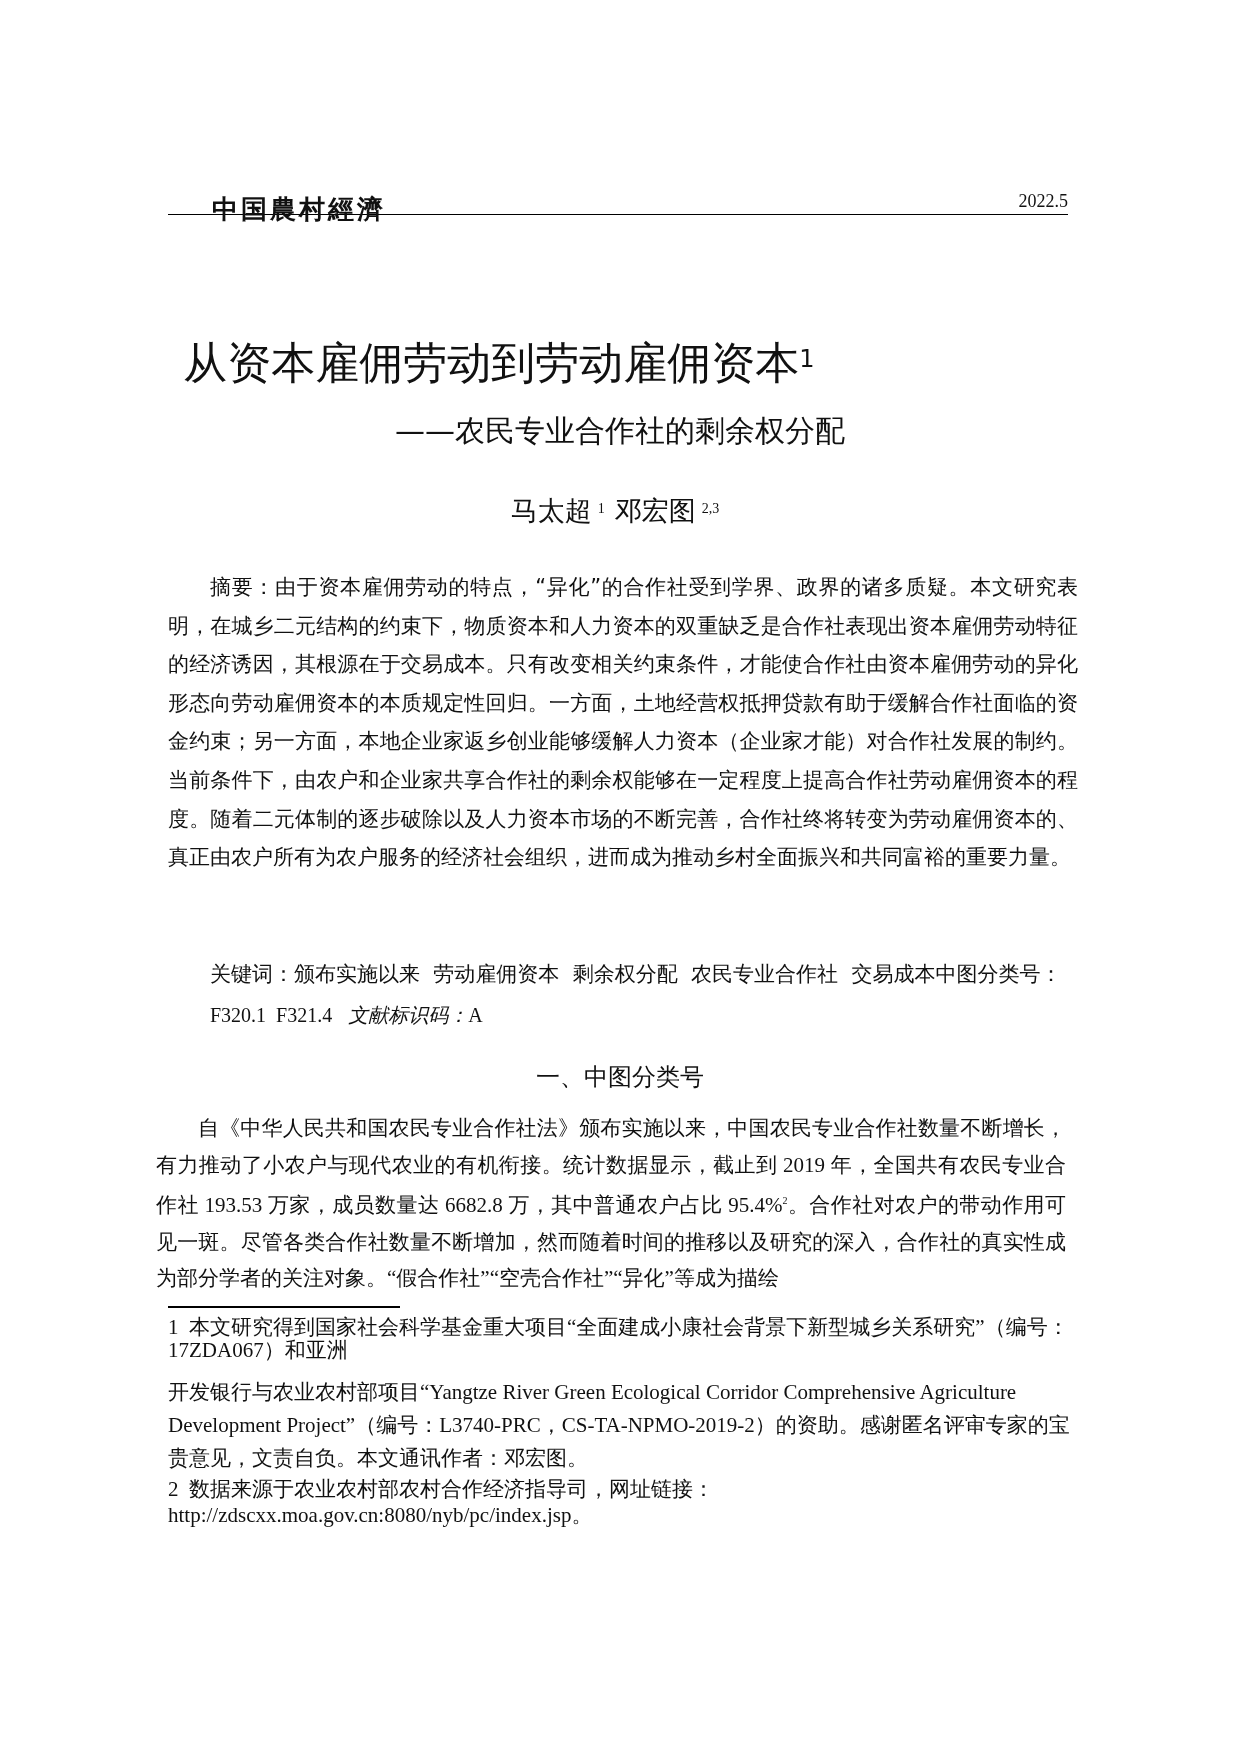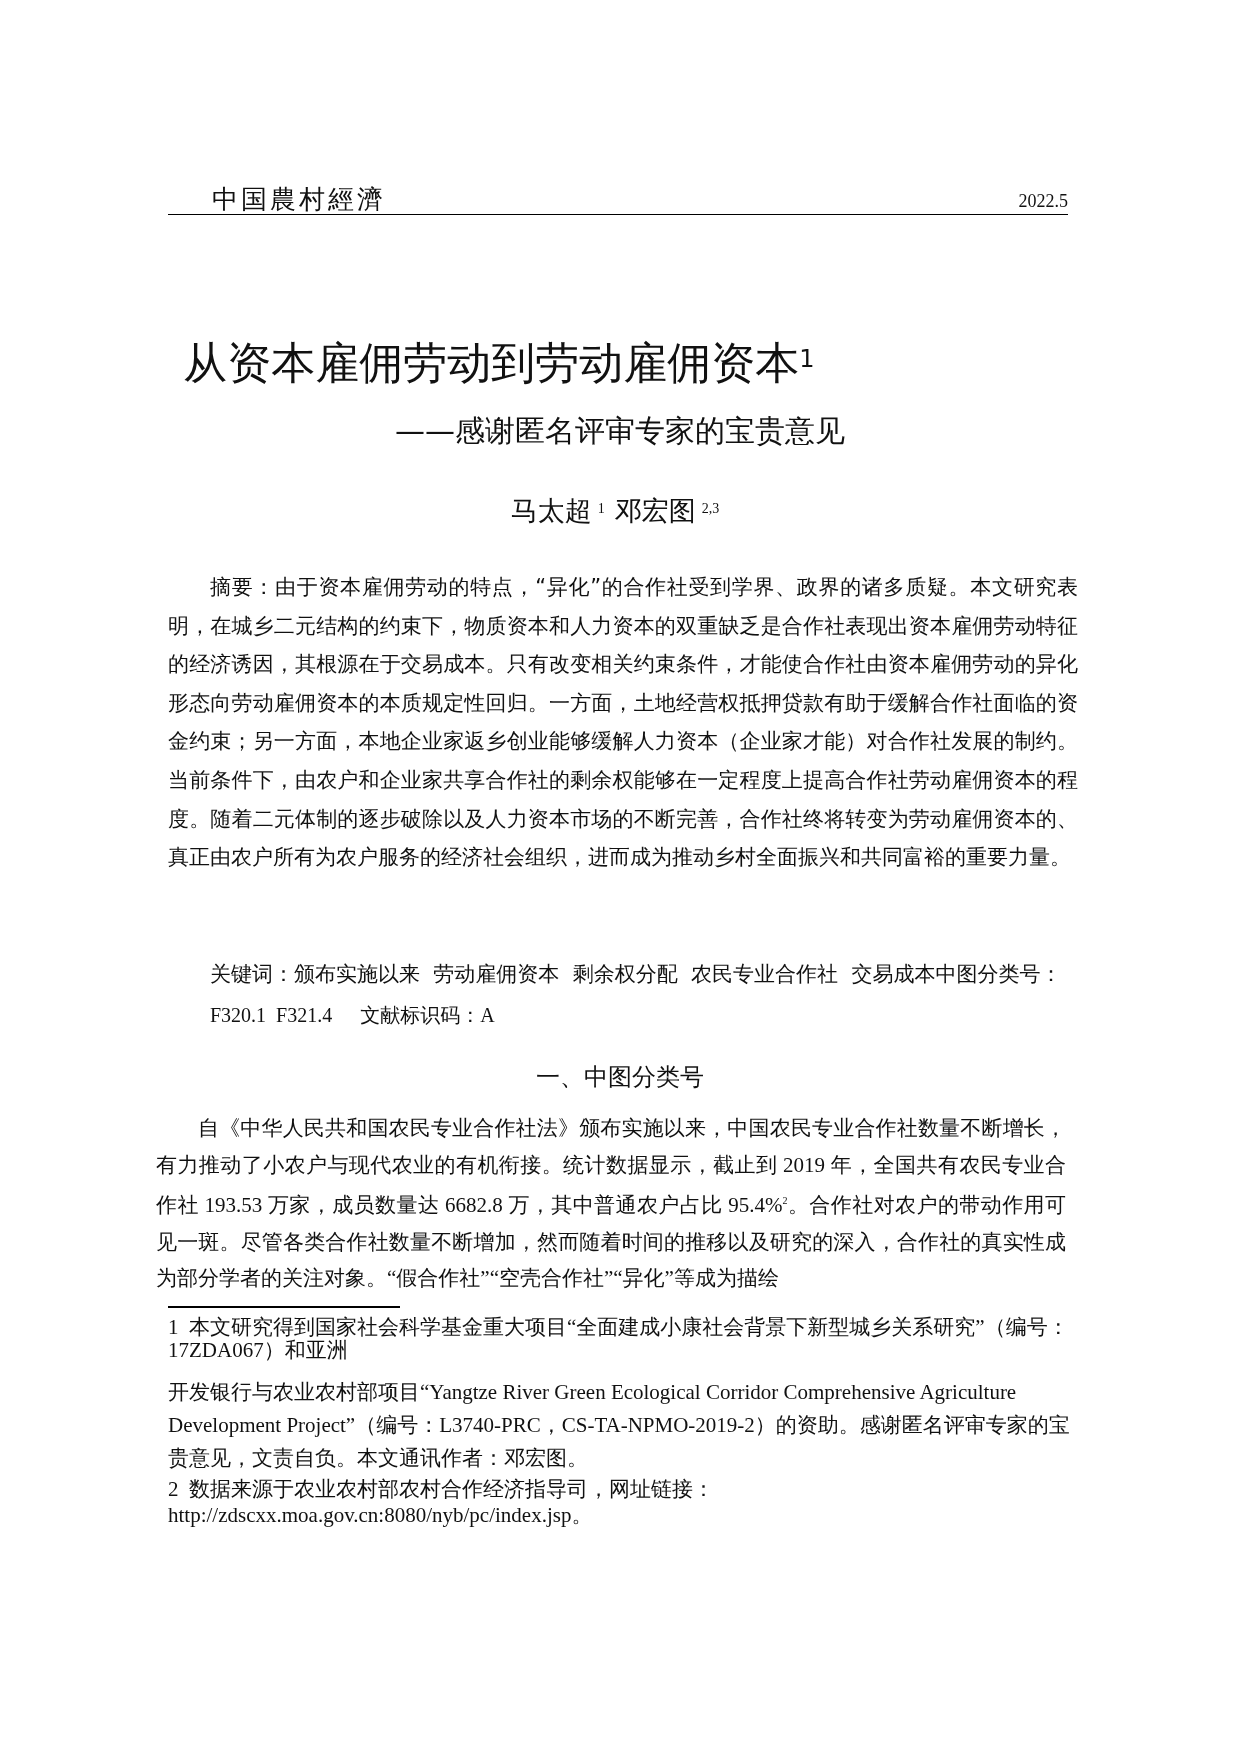--- a/index.html
+++ b/index.html
@@ -1,33 +1,33 @@
 <!DOCTYPE html>
 <html><head>
 <meta charset="utf-8">
 <style>
   html, body { margin: 0; padding: 0; background: #ffffff; }
   body { width: 1240px; height: 1754px; position: relative; color: #111; overflow: hidden; }
   .sans { font-family: "DejaVu Sans", "Liberation Sans", sans-serif; }
   .serif { font-family: Liberation Serif, serif; }
 
   .header { position: absolute; left: 168px; top: 176px; width: 900px; height: 38px; border-bottom: 1.5px solid #000; }
-  .journal-logo { position: absolute; left: 44px; top: 6px; font-family: "DejaVu Serif", serif; font-size: 26px; font-weight: normal; letter-spacing: 3px; }
+  .journal-logo { position: absolute; left: 44px; top: 16px; font-family: "DejaVu Serif", serif; font-size: 26px; font-weight: bold; letter-spacing: 3px; }
   .issue { position: absolute; right: 0px; bottom: 2px; font-size: 18px; }
 
   .title { position: absolute; left: 0; width: 998px; top: 338px; text-align: center; font-size: 44px; line-height: 50px; }
   .title sup { font-size: 24px; vertical-align: top; position: relative; top: -4px; }
   .subtitle { position: absolute; left: 0; width: 1240px; top: 413px; text-align: center; font-size: 30px; line-height: 36px; }
   .authors { position: absolute; left: 0; width: 1240px; top: 494px; text-align: center; font-size: 27px; line-height: 34px; }
   .authors sup { font-family: "Liberation Serif", serif; font-size: 14px; vertical-align: top; position: relative; top: -2px; margin: 0 10px 0 6px; }
 
   .abstract { position: absolute; left: 168px; top: 568px; width: 910px; font-size: 21px; line-height: 38.6px; text-align: justify; text-indent: 42px; }
   .keywords { position: absolute; left: 210px; top: 955px; width: 870px; font-size: 21px; line-height: 38px; }
   .clc { position: absolute; left: 210px; top: 1000px; font-size: 20px; line-height: 30px; }
-  .clc .lbl { margin-left: 28px; }
+  .clc .lbl { margin-left: 16px; font-style: italic; }
 
   .section-heading { position: absolute; left: 0; width: 1240px; top: 1062px; text-align: center; font-size: 24px; line-height: 30px; }
 
   .body-text { position: absolute; left: 156px; top: 1110px; width: 910px; font-size: 21px; line-height: 36.6px; text-align: justify; text-indent: 42px; }
   .body-text sup { font-size: 10px; }
 
   .fn-rule { position: absolute; left: 168px; top: 1306px; width: 232px; border-top: 2px solid #000; }
   .footnote { position: absolute; left: 168px; width: 910px; font-size: 21px; }
   .fn1 { top: 1316px; line-height: 23px; }
   .fn1b { top: 1376px; line-height: 33px; }
@@ -37,21 +37,21 @@
 <body>
 
 <div class="header">
   <span class="journal-logo">中国農村經濟</span>
   <span class="issue serif">2022.5</span>
 </div>
 
 <div class="title sans">
   <span>从资本雇佣劳动到劳动雇佣资本</span><sup>1</sup>
 </div>
-<div class="subtitle sans">——感谢匿名评审专家的宝贵意见</div>
+<div class="subtitle sans">——农民专业合作社的剩余权分配</div>
 
 <div class="authors sans">
   <span>马太超</span><sup>1</sup><span>邓宏图</span><sup>2,3</sup>
 </div>
 
 <div class="abstract sans">
   <span>摘要：</span><span>由于资本雇佣劳动的特点，“异化”的合作社受到学界、政界的诸多质疑。本文研究表明，在城乡二元结构的约束下，物质资本和人力资本的双重缺乏是合作社表现出资本雇佣劳动特征的经济诱因，其根源在于交易成本。只有改变相关约束条件，才能使合作社由资本雇佣劳动的异化形态向劳动雇佣资本的本质规定性回归。一方面，土地经营权抵押贷款有助于缓解合作社面临的资金约束；另一方面，本地企业家返乡创业能够缓解人力资本（企业家才能）对合作社发展的制约。当前条件下，由农户和企业家共享合作社的剩余权能够在一定程度上提高合作社劳动雇佣资本的程度。随着二元体制的逐步破除以及人力资本市场的不断完善，合作社终将转变为劳动雇佣资本的、真正由农户所有为农户服务的经济社会组织，进而成为推动乡村全面振兴和共同富裕的重要力量。</span>
 </div>
 
 <div class="keywords sans">

